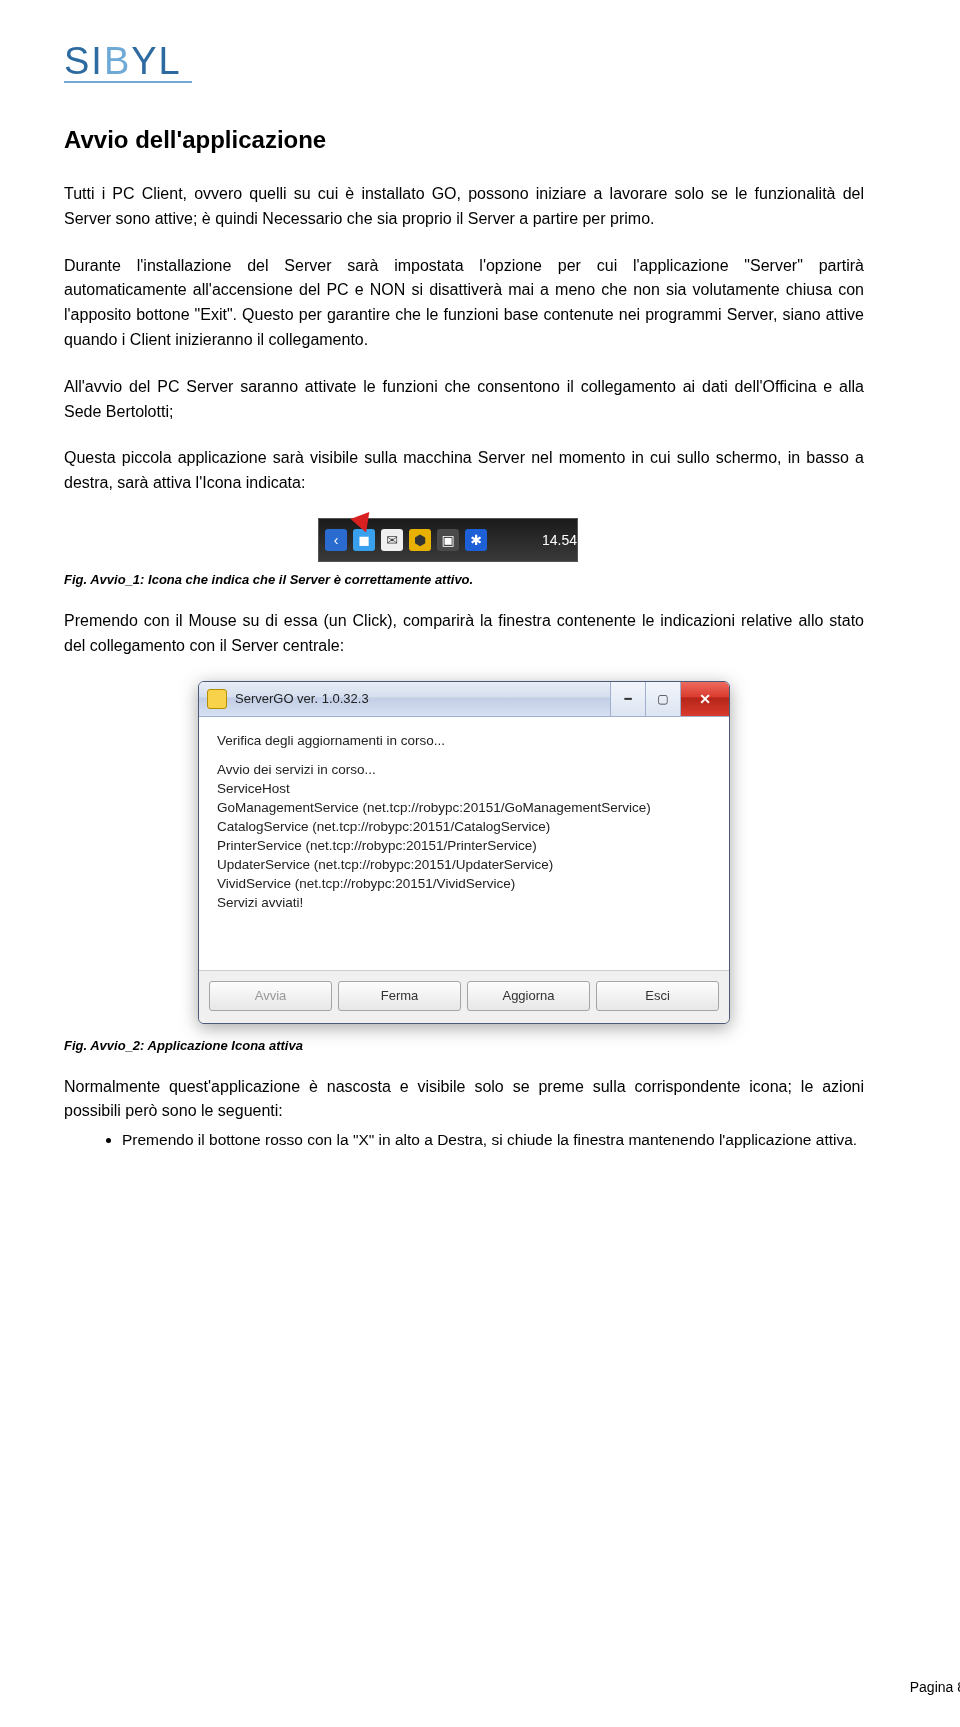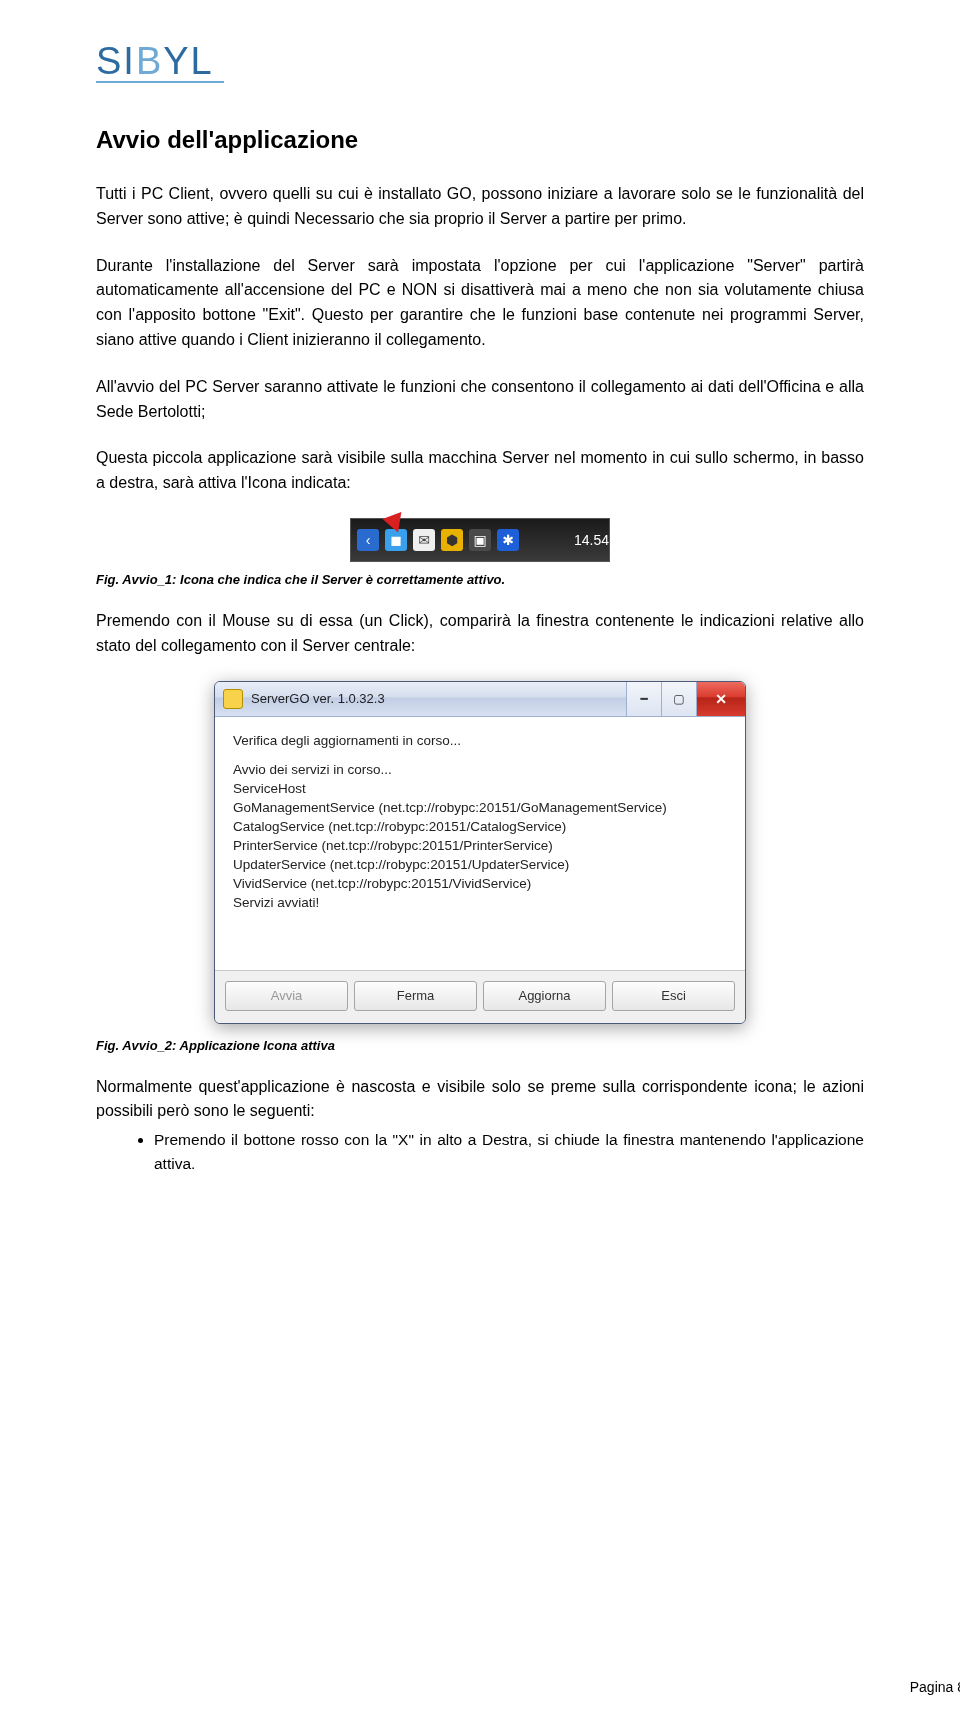--- a/index.html
+++ b/index.html
@@ -6,21 +6,21 @@
     margin: 0;
     padding: 0;
     background: #ffffff;
     font-family: Verdana, Geneva, sans-serif;
     color: #000000;
   }
   .page {
     width: 960px;
     min-height: 1727px;
     margin: 0;
-    padding: 40px 96px 50px 96px;
+    padding: 40px 96px 50px 64px;
     box-sizing: border-box;
     position: relative;
   }
   .logo {
     margin-bottom: 40px;
   }
   .logo svg { display: block; }
   h1.title {
     font-family: Verdana, Geneva, sans-serif;
     font-size: 24px;

